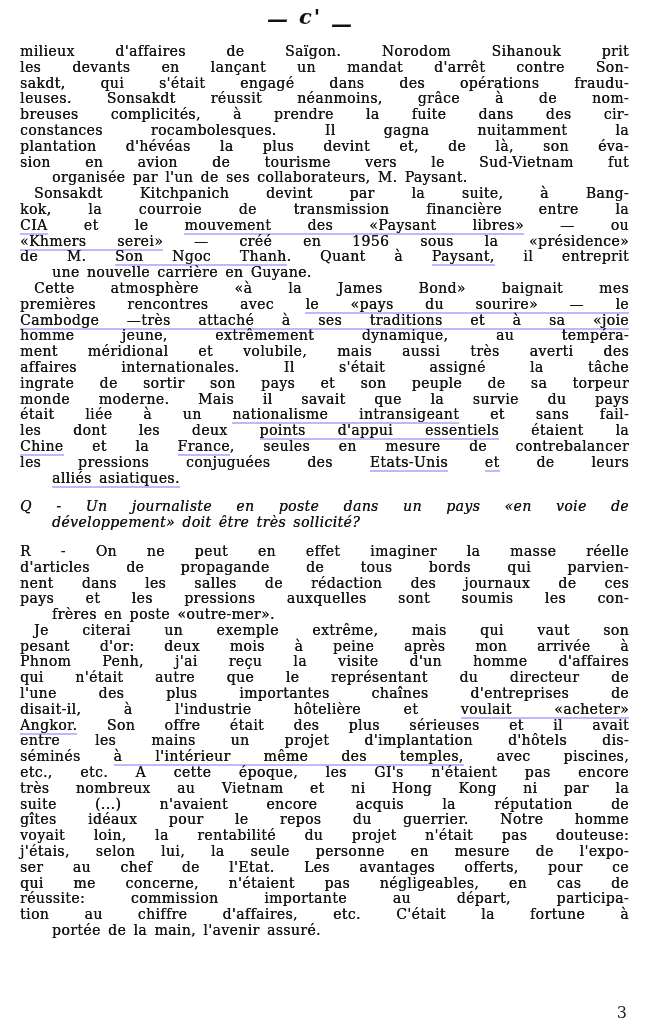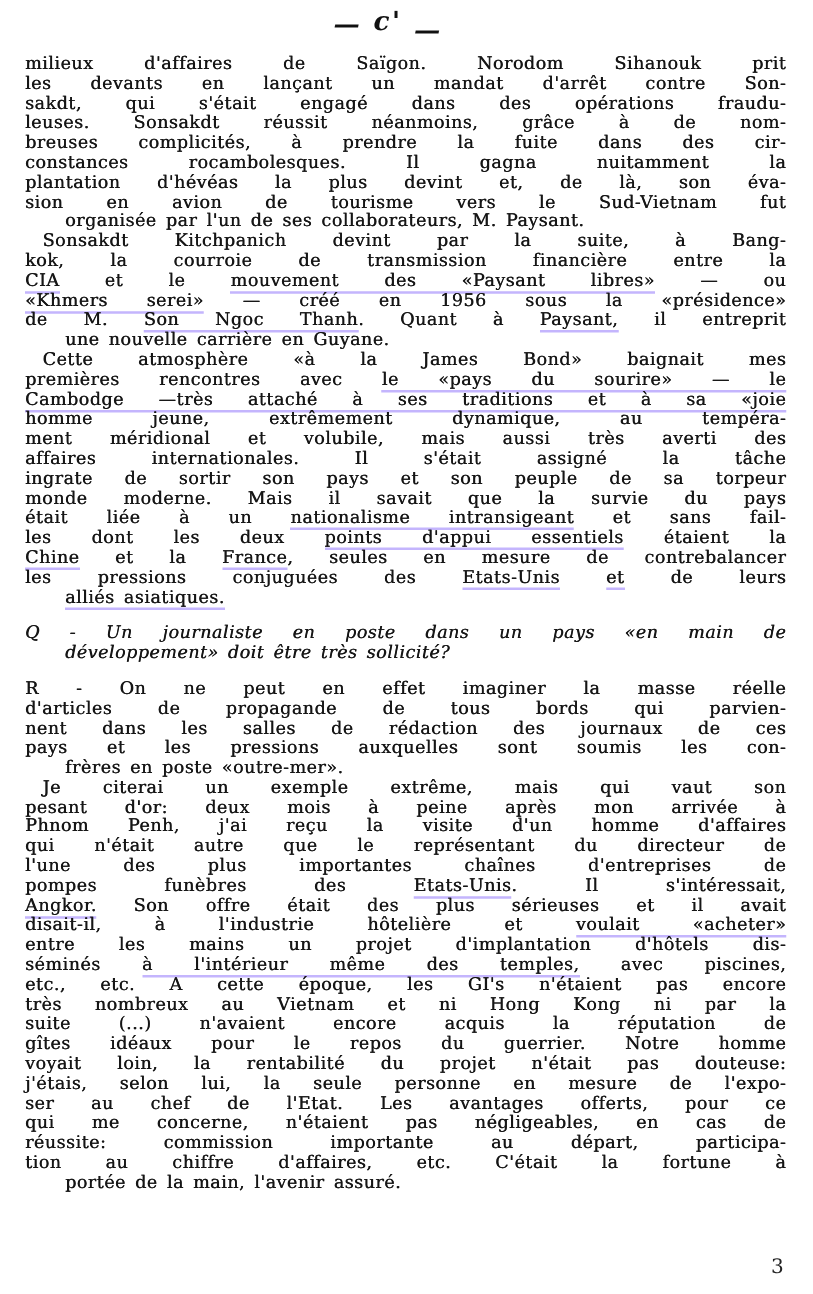--- a/index.html
+++ b/index.html
@@ -81,35 +81,34 @@
       <div class="line"><span>homme jeune, extrêmement dynamique, au tempéra-</span></div>
       <div class="line"><span>ment méridional et volubile, mais aussi très averti des</span></div>
       <div class="line"><span>affaires internationales.  Il s'était assigné la tâche</span></div>
       <div class="line"><span>ingrate de sortir son pays et son peuple de sa torpeur</span></div>
       <div class="line"><span>monde moderne.  Mais il savait que la survie du pays</span></div>
       <div class="line"><span>était liée à un </span><span class="u">nationalisme intransigeant</span><span> et sans fail-</span></div>
       <div class="line"><span>les dont les deux </span><span class="u">points d'appui essentiels</span><span> étaient la</span></div>
       <div class="line"><span class="u">Chine</span><span> et la </span><span class="u">France</span><span>, seules en mesure de contrebalancer</span></div>
       <div class="line"><span>les pressions conjuguées des </span><span class="u">Etats-Unis</span><span> </span><span class="u">et</span><span> de leurs</span></div>
       <div class="line lastline"><span class="u">alliés asiatiques.</span></div>
-      <div class="line italic gap"><span>Q - Un journaliste en poste dans un pays «en main de</span></div>
+      <div class="line italic gap"><span>Q - Un journaliste en poste dans un pays «en voie de</span></div>
       <div class="line italic lastline"><span>développement» doit être très sollicité?</span></div>
       <div class="line gap"><span>R - On ne peut en effet imaginer la masse réelle</span></div>
       <div class="line"><span>d'articles de propagande de tous bords qui parvien-</span></div>
       <div class="line"><span>nent dans les salles de rédaction des journaux de ces</span></div>
       <div class="line"><span>pays et les pressions auxquelles sont soumis les con-</span></div>
       <div class="line lastline"><span>frères en poste «outre-mer».</span></div>
       <div class="line indent"><span>Je citerai un exemple extrême, mais qui vaut son</span></div>
       <div class="line"><span>pesant d'or: deux mois à peine après mon arrivée à</span></div>
       <div class="line"><span>Phnom Penh, j'ai reçu la visite d'un homme d'affaires</span></div>
       <div class="line"><span>qui n'était autre que le représentant du directeur de</span></div>
       <div class="line"><span>l'une des plus importantes chaînes d'entreprises de</span></div>
-      <div class="line"><span>pompes funèbres des </span><span class="u">Etats-Unis</span><span>.  Il s'intéressait,</span></div>
+      <div class="line"><span>disait-il, à l'industrie hôtelière et </span><span class="u">voulait «acheter»</span></div>
       <div class="line"><span class="u">Angkor.</span><span>  Son offre était des plus sérieuses et il avait</span></div>
-      <div class="line"><span>disait-il, à l'industrie hôtelière et </span><span class="u">voulait «acheter»</span></div>
       <div class="line"><span>entre les mains un projet d'implantation d'hôtels dis-</span></div>
       <div class="line"><span>séminés </span><span class="u">à l'intérieur même des temples,</span><span> avec piscines,</span></div>
       <div class="line"><span>etc., etc. A cette époque, les GI's n'étaient pas encore</span></div>
       <div class="line"><span>très nombreux au Vietnam et ni Hong Kong ni par la</span></div>
       <div class="line"><span>suite (...) n'avaient encore acquis la réputation de</span></div>
       <div class="line"><span>gîtes idéaux pour le repos du guerrier.  Notre homme</span></div>
       <div class="line"><span>voyait loin, la rentabilité du projet n'était pas douteuse:</span></div>
       <div class="line"><span>j'étais, selon lui, la seule personne en mesure de l'expo-</span></div>
       <div class="line"><span>ser au chef de l'Etat.  Les avantages offerts, pour ce</span></div>
       <div class="line"><span>qui me concerne, n'étaient pas négligeables, en cas de</span></div>

